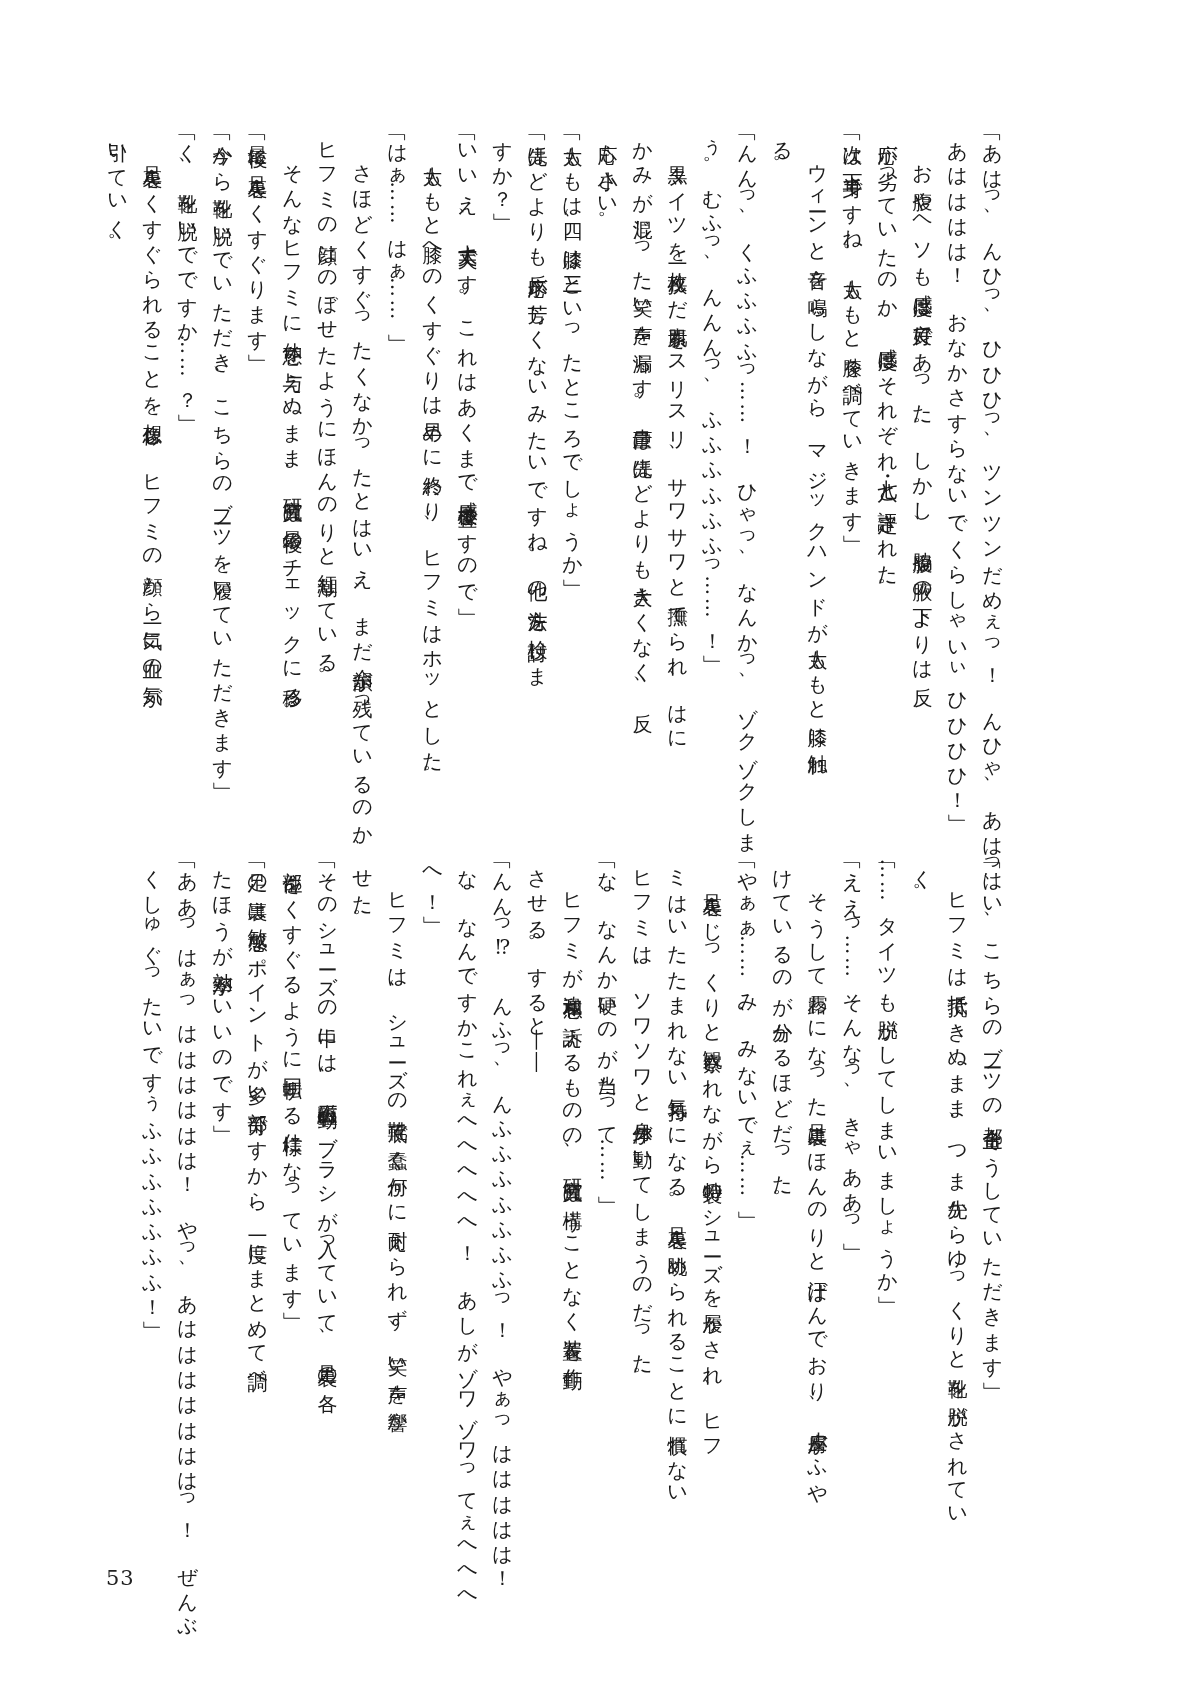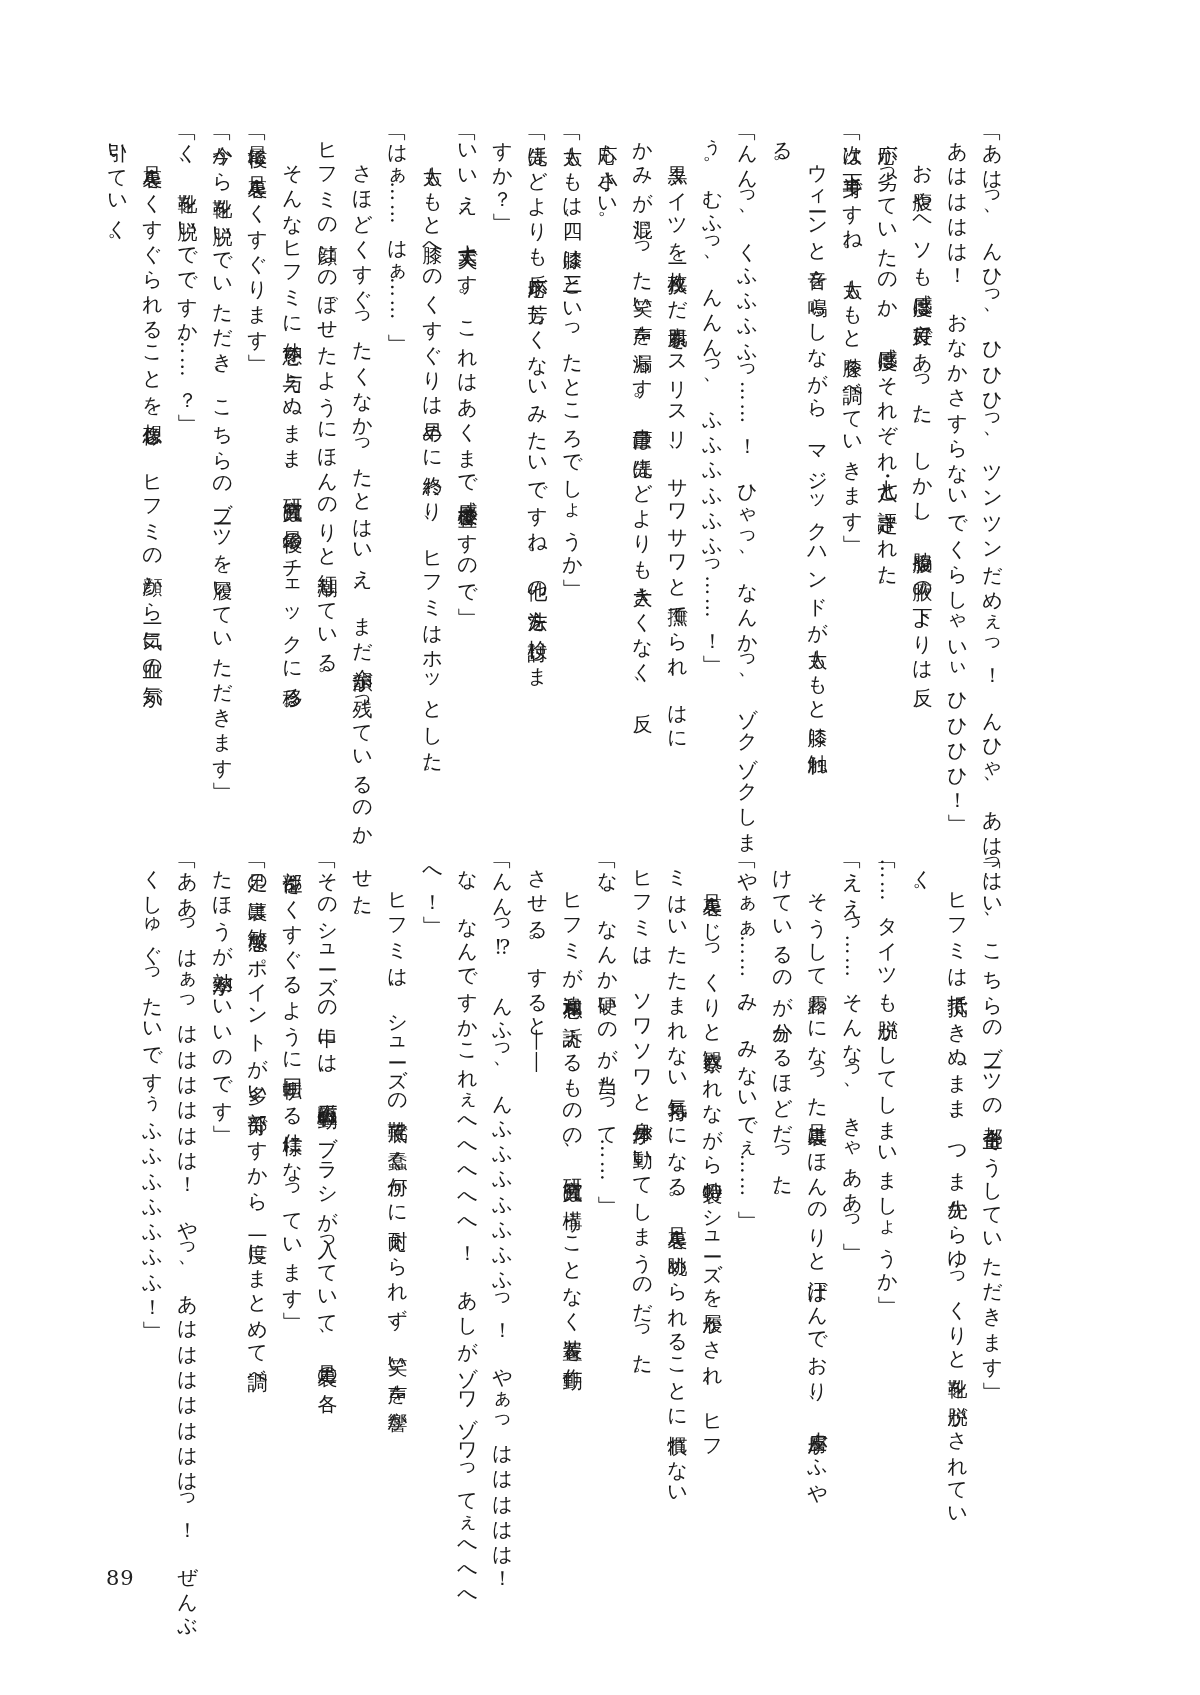--- a/index.html
+++ b/index.html
@@ -91,15 +91,15 @@
     <div class="tcol">　ヒフミは、シューズの靴底で蠢く何かに耐えられず、笑い声を響か</div>
     <div class="tcol">せた。</div>
     <div class="tcol">「そのシューズの中には、磁石駆動のブラシが入っていて、足裏の各</div>
     <div class="tcol">部位をくすぐるように回転する仕様になっています」</div>
     <div class="tcol">「足の裏は敏感なポイントが多い部分ですから、一度にまとめて調べ</div>
     <div class="tcol">たほうが効率がいいのです」</div>
     <div class="tcol">「ああっはぁっはははははは！　やっ、あはははははははっ！　ぜんぶ</div>
     <div class="tcol">くしゅぐったいですぅふふふふふふふ！」</div>
   </section>
 
-  <div class="page-number">89</div>
+  <div class="page-number">53</div>
 
 </div>
 
 </body></html>

